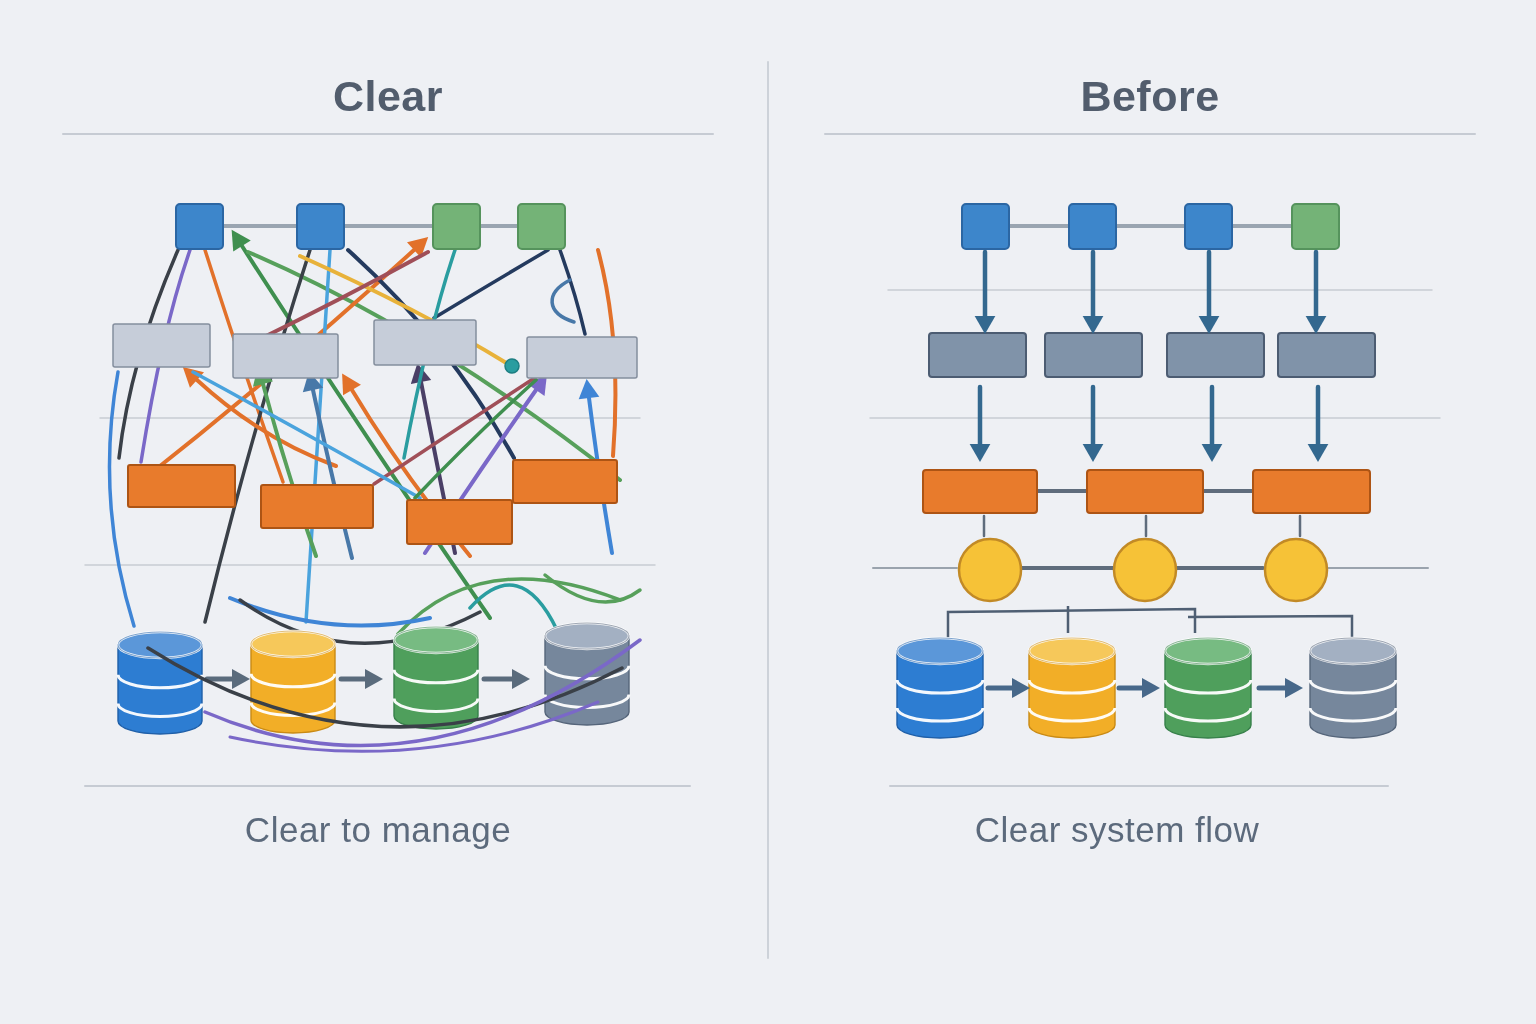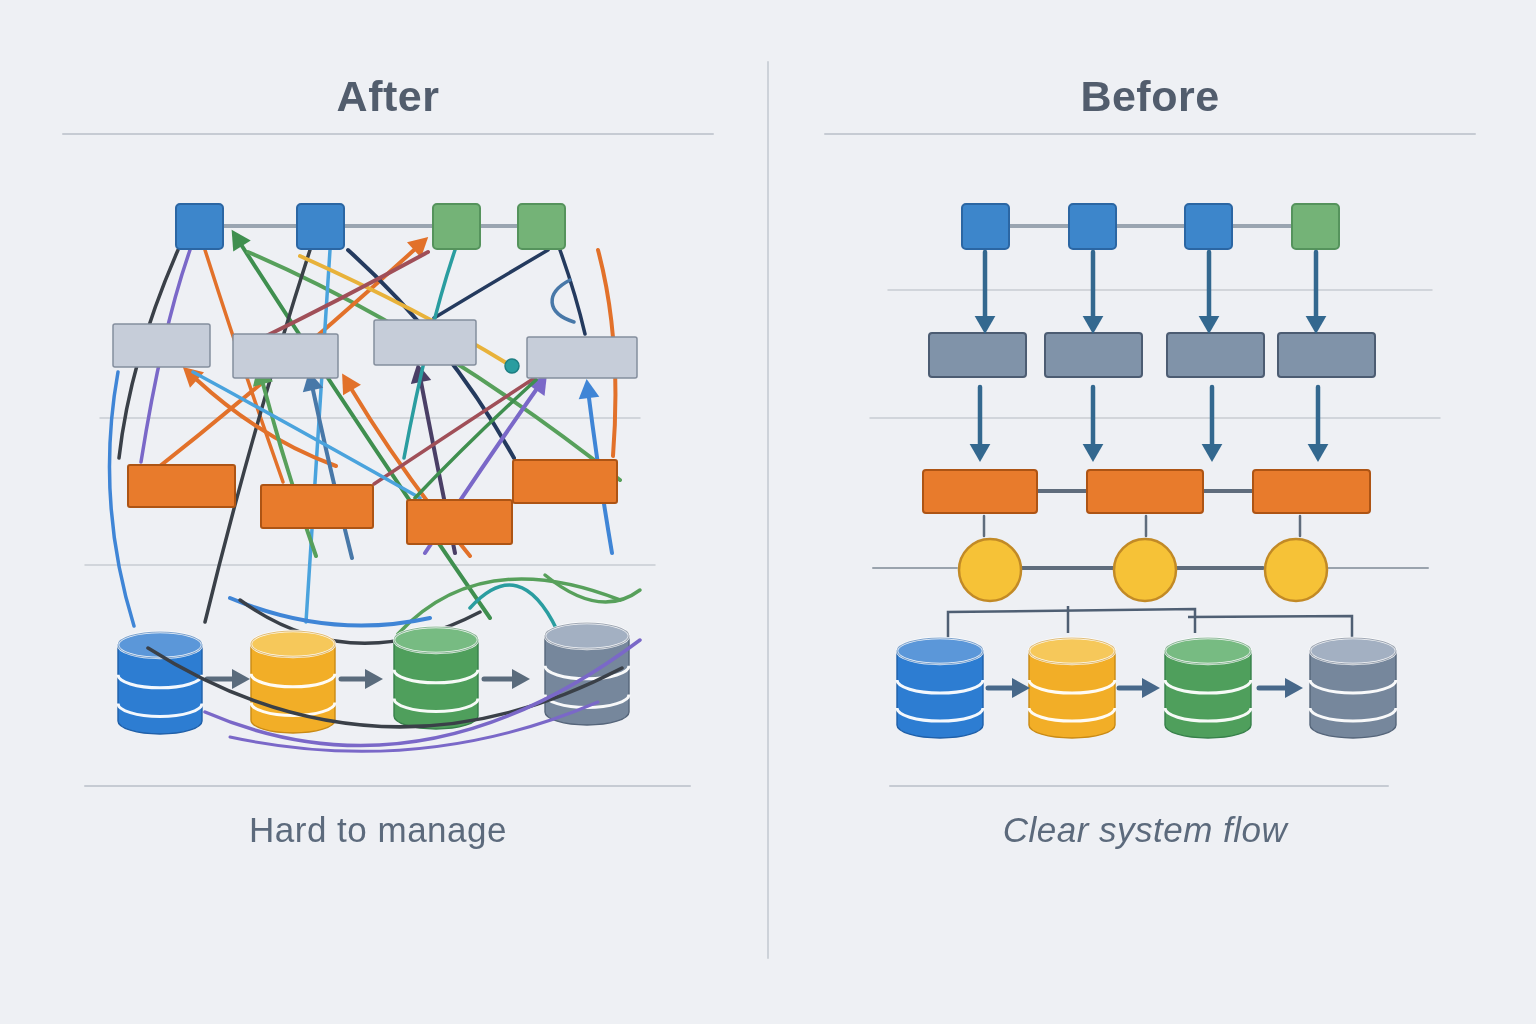--- a/index.html
+++ b/index.html
@@ -14,21 +14,21 @@
     position:absolute;top:72px;height:60px;
     text-align:center;font-weight:700;font-size:43px;letter-spacing:.5px;
   }
   .title.before{left:63px;width:650px;}
   .title.after{left:825px;width:650px;}
   .caption{
     position:absolute;top:810px;height:50px;
     text-align:center;font-weight:400;font-size:35px;letter-spacing:.5px;
   }
   .caption.before{left:63px;width:630px;}
-  .caption.after{left:830px;width:630px;font-style:italic;}
+  .caption.after{left:802px;width:630px;}
 </style>
 </head>
 <body>
 
 <div class="canvas" style="background: rgb(238, 240, 244);">
   <svg id="diagram-svg" width="1536" height="1024" viewBox="0 0 1536 1024">
       <g>
         <line x1="768" y1="62" x2="768" y2="958" stroke="#cdd2d9" stroke-width="2" stroke-linecap="round"></line>
         <line x1="63" y1="134" x2="713" y2="134" stroke="#c6cbd3" stroke-width="2" stroke-linecap="round"></line>
         <line x1="825" y1="134" x2="1475" y2="134" stroke="#c6cbd3" stroke-width="2" stroke-linecap="round"></line>
@@ -209,17 +209,17 @@
       <g>
         <path d="M988 688 L1012 688" fill="none" stroke="#47688a" stroke-width="5" stroke-linecap="round"></path>
         <polygon points="1030,688 1012,698 1012,678" fill="#47688a"></polygon>
         <path d="M1119 688 L1142 688" fill="none" stroke="#47688a" stroke-width="5" stroke-linecap="round"></path>
         <polygon points="1160,688 1142,698 1142,678" fill="#47688a"></polygon>
         <path d="M1259 688 L1285 688" fill="none" stroke="#47688a" stroke-width="5" stroke-linecap="round"></path>
         <polygon points="1303,688 1285,698 1285,678" fill="#47688a"></polygon>
       </g>
     </svg>
 
-  <div class="title before" style="color: rgb(82, 93, 109);">After</div>
+  <div class="title before" style="color: rgb(82, 93, 109);">Clear</div>
   <div class="title after" style="color: rgb(82, 93, 109);">Before</div>
-  <div class="caption before" style="color: rgb(92, 106, 124);">Hard to manage</div>
+  <div class="caption before" style="color: rgb(92, 106, 124);">Clear to manage</div>
   <div class="caption after" style="color: rgb(92, 106, 124);">Clear system flow</div>
 </div>
 
 </body></html>

